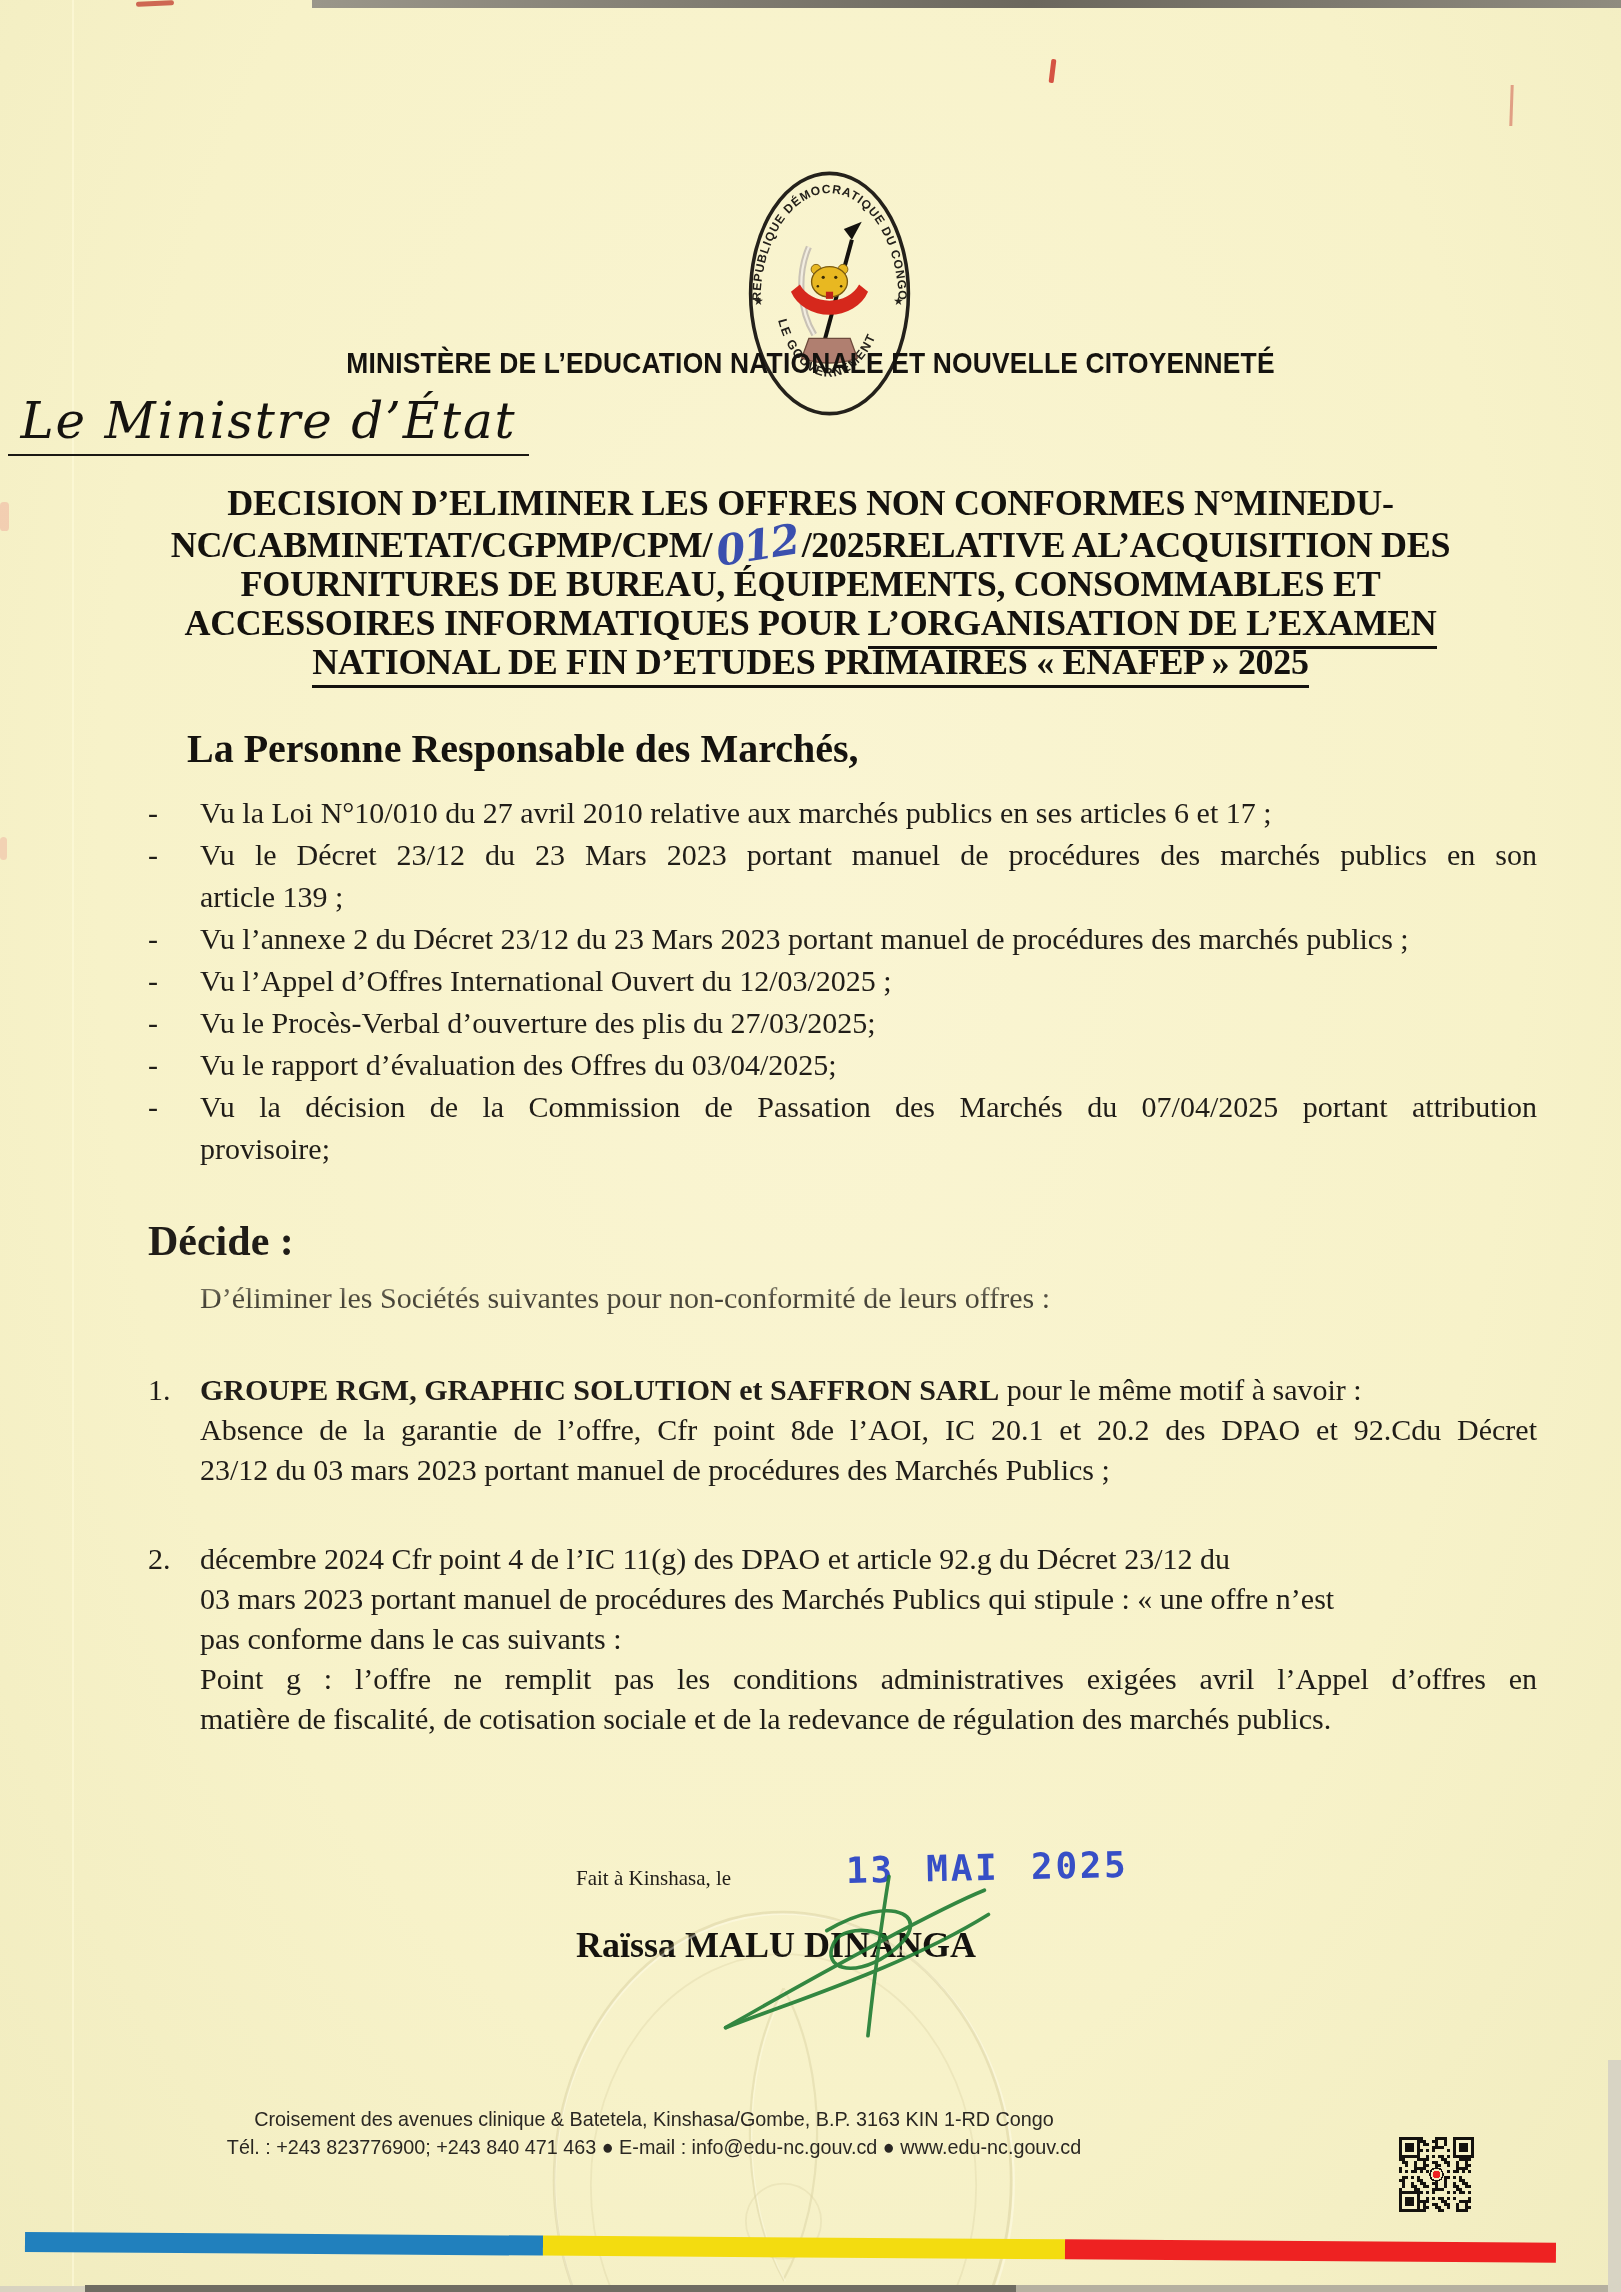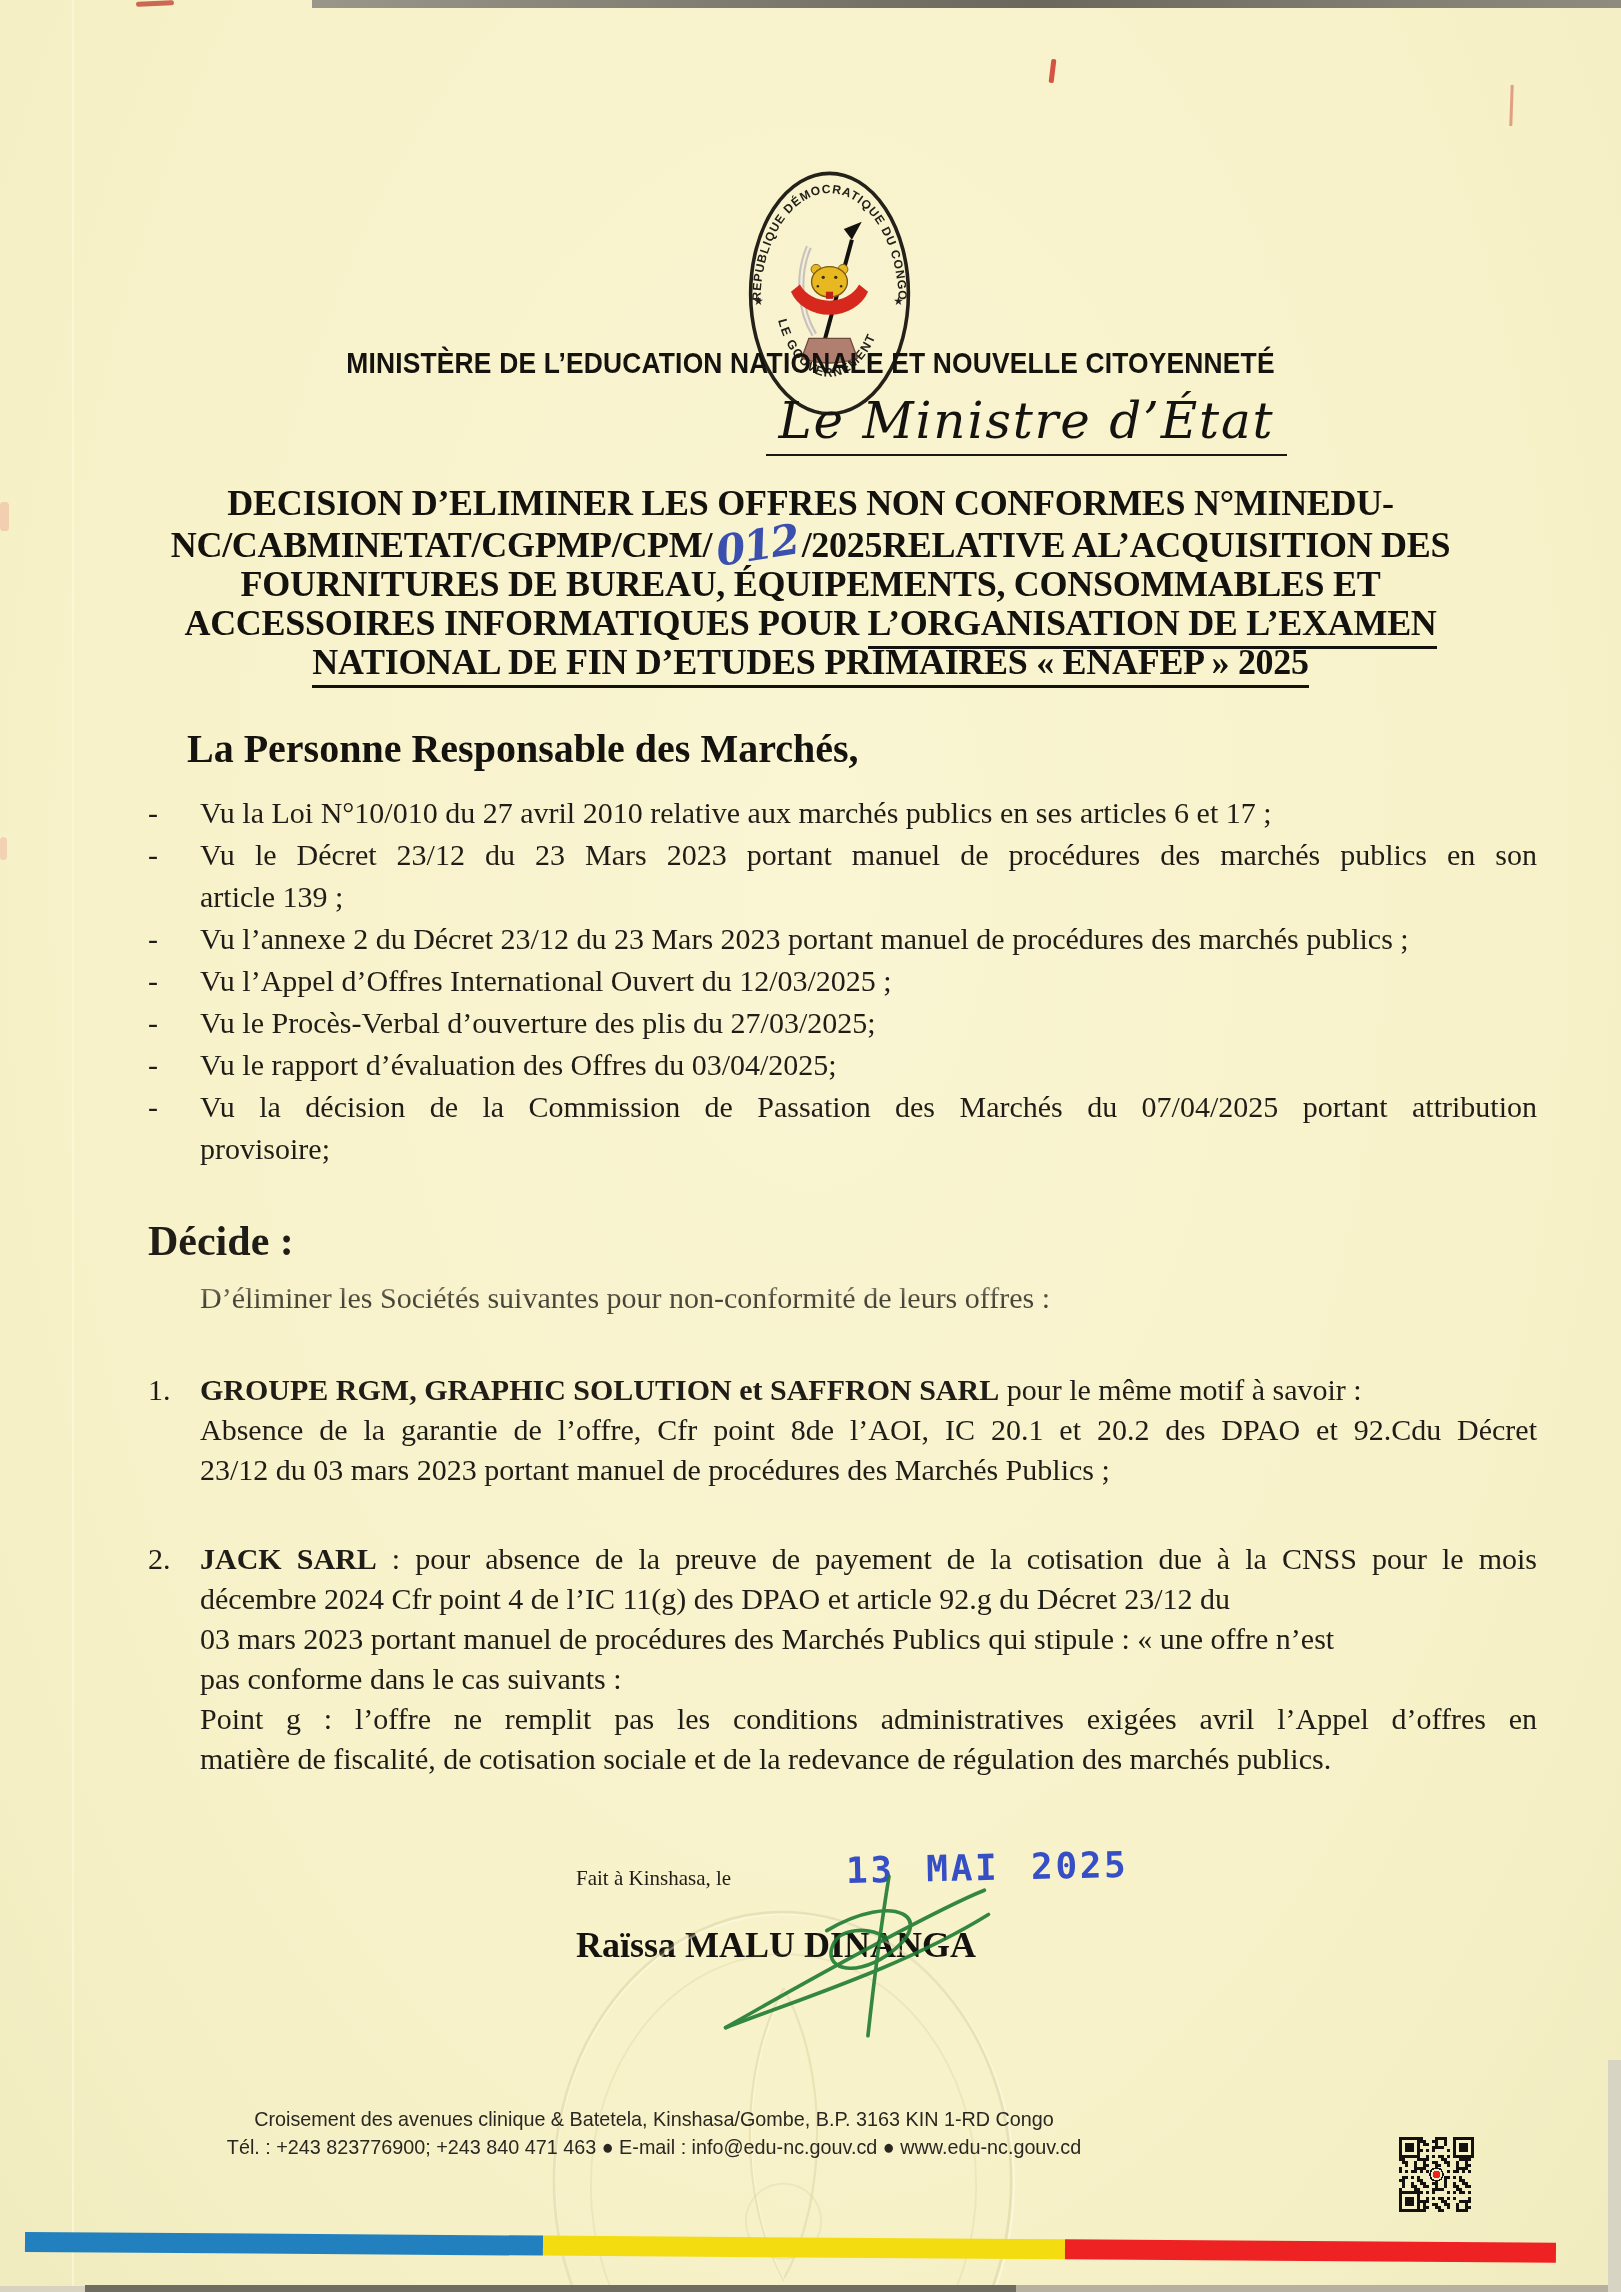--- a/index.html
+++ b/index.html
@@ -20,21 +20,21 @@
   .pen-mark-b{position:absolute;left:1050px;top:59px;width:4.5px;height:24px;background:#cc2a20;opacity:.8;transform:rotate(7deg);border-radius:1.8px;}
   .pen-mark-c{position:absolute;left:1510px;top:85px;width:2.7px;height:41px;background:rgba(200,60,50,.45);transform:rotate(2deg);}
   .smudge-a{position:absolute;left:0;top:502px;width:9px;height:29px;background:rgba(235,130,130,.30);border-radius:3.6px;}
   .smudge-b{position:absolute;left:0;top:837px;width:7.2px;height:23px;background:rgba(235,130,130,.28);border-radius:3.6px;}
 
   
   .seal{position:absolute;left:746px;top:168px;width:167px;height:251px;}
   .ministry{position:absolute;left:0;top:346px;width:1621px;text-align:center;
             font-family:"Liberation Sans","DejaVu Sans",sans-serif;font-weight:bold;font-size:30px;
             letter-spacing:0.2px;transform:scaleX(.88);color:#15130f;}
-  .role{position:absolute;left:0;top:392px;width:1287px;text-align:right;}
+  .role{position:absolute;left:8px;top:392px;width:1287px;text-align:left;}
   .role span{display:inline-block;font-family:"DejaVu Serif",serif;font-style:italic;font-size:50px;
              letter-spacing:1.8px;border-bottom:2.7px solid #1a1813;padding:0 12.5px 3.6px;color:#15130f;}
 
   
   .title{position:absolute;left:161px;top:484px;width:1299px;text-align:center;
          font-weight:bold;font-size:36px;line-height:39px;color:#14120e;letter-spacing:-0.3px;}
   .title .u{border-bottom:3.6px solid #14120e;padding-bottom:3px;}
   .hand{display:inline-block;font-family:"DejaVu Serif",serif;font-style:italic;font-weight:bold;
         font-size:42px;color:#3a4fae;transform:rotate(-9deg) translateY(2.7px);letter-spacing:-1.8px;padding:0 3.6px;}
 
@@ -186,21 +186,20 @@
       <div class="vt">
         <div><span class="b">GROUPE RGM, GRAPHIC SOLUTION et SAFFRON SARL</span><span> pour le même motif à savoir :</span></div>
         <div class="stretch">Absence de la garantie de l’offre, Cfr point 8de l’AOI, IC 20.1 et 20.2 des DPAO et 92.Cdu Décret</div>
         <div>23/12 du 03 mars 2023 portant manuel de procédures des Marchés Publics ;</div>
       </div>
     </div>
 
     <div class="item item2">
       <span class="mk">2.</span>
       <div class="vt">
-        <div class="stretch"><span class="b">JACK SARL</span><span> : pour absence de la preuve de payement de la cotisation due à la CNSS pour le mois</span></div>
         <div>décembre 2024 Cfr point 4 de l’IC 11(g) des DPAO et article 92.g du Décret 23/12 du</div>
         <div>03 mars 2023 portant manuel de procédures des Marchés Publics qui stipule : « une offre n’est</div>
         <div>pas conforme dans le cas suivants :</div>
         <div class="stretch">Point g : l’offre ne remplit pas les conditions administratives exigées avril l’Appel d’offres en</div>
         <div>matière de fiscalité, de cotisation sociale et de la redevance de régulation des marchés publics.</div>
       </div>
     </div>
   </div>
 
   <div class="place-date">Fait à Kinshasa, le</div>

